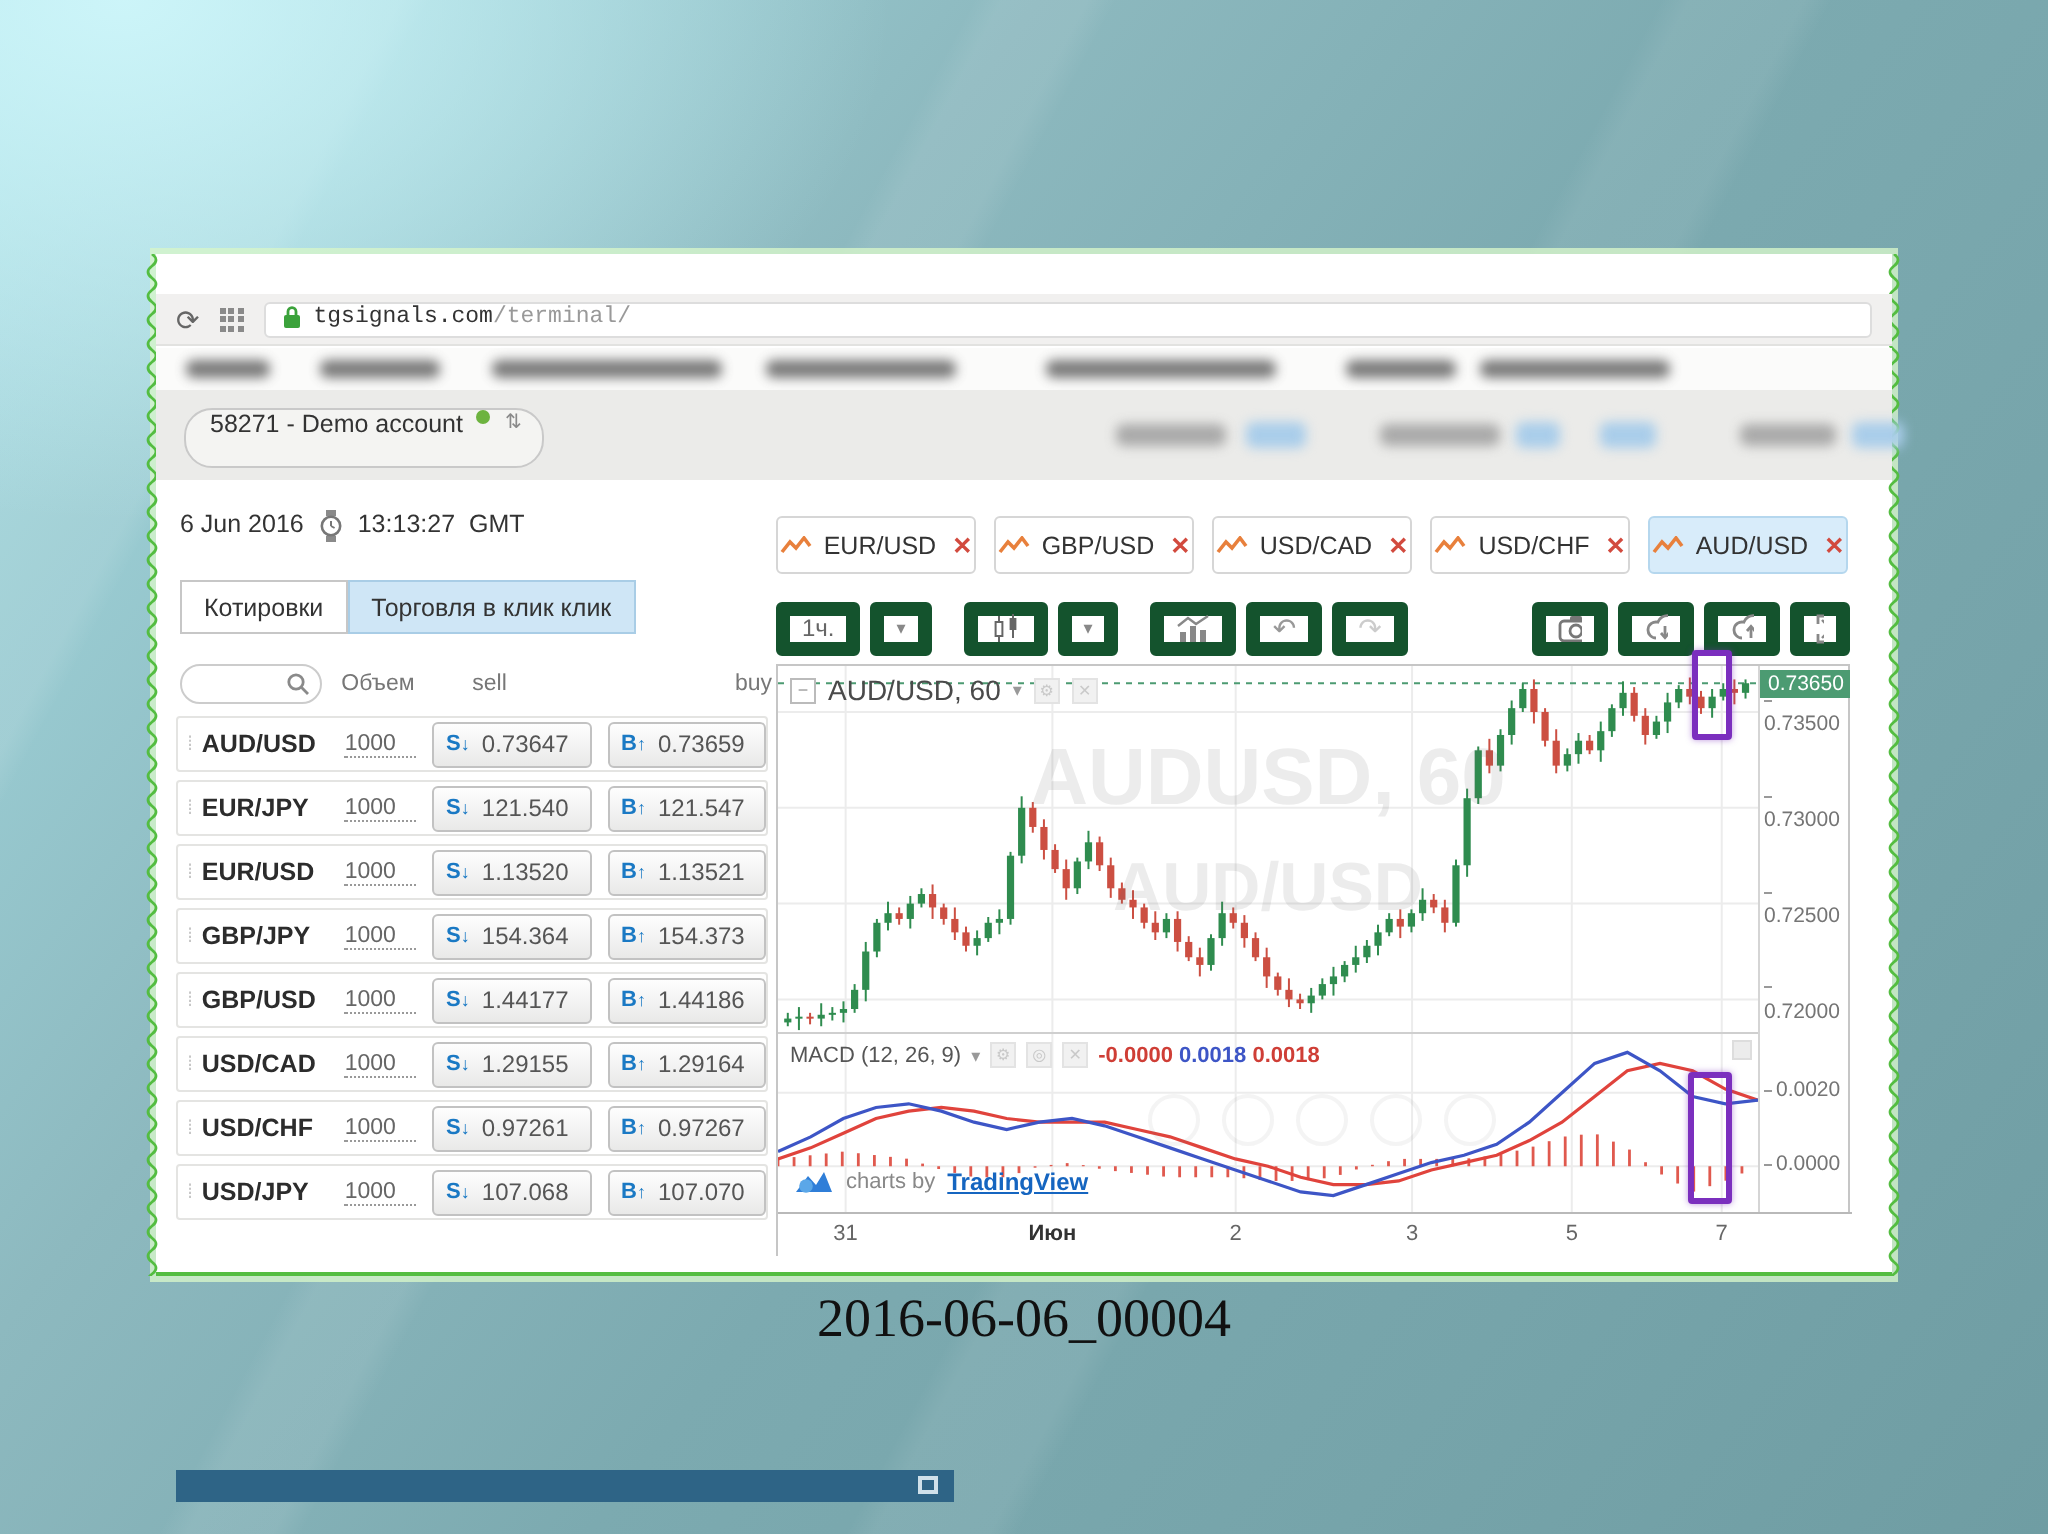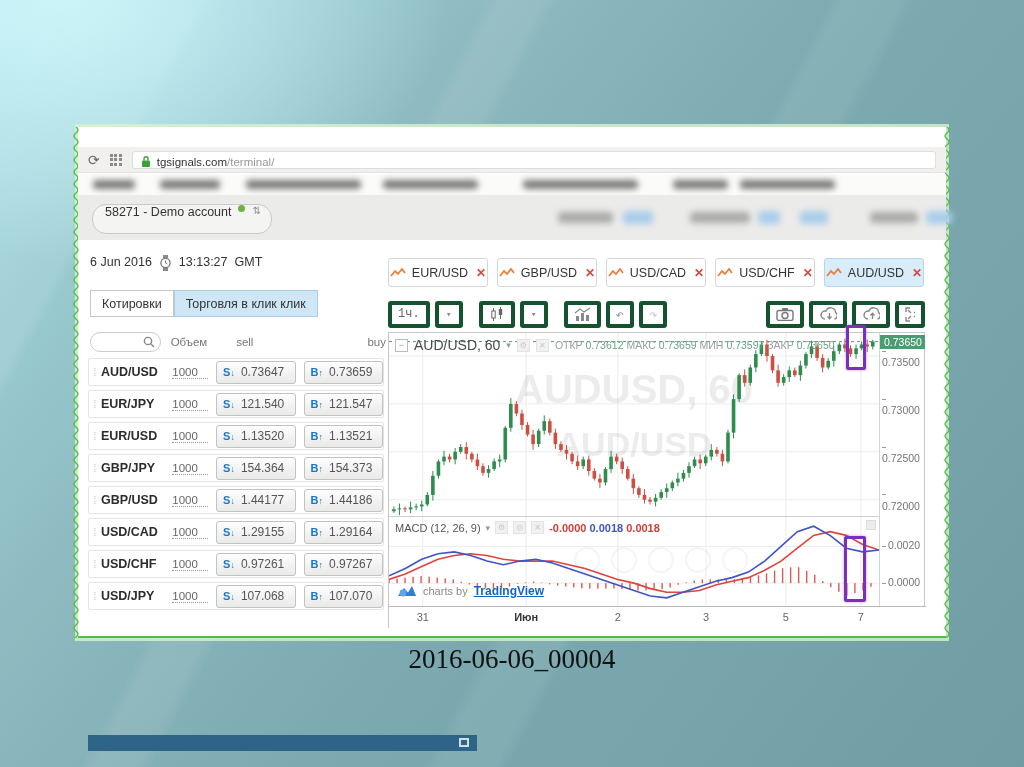--- a/index.html
+++ b/index.html
@@ -21,21 +21,21 @@
   .ts-bar { position:absolute; left:0; top:0; width:100%; height:18px; background:#fff;
             border:2px solid #4fbf3a; font-size:10.5px; font-weight:bold; color:#111;
             line-height:14px; padding-left:4px; }
 
   .browser-bar { position:absolute; left:0; top:20px; width:100%; height:26px; background:#f1f0ef;
                  display:flex; align-items:center; gap:10px; padding:0 10px; border-bottom:1px solid #e2e2e0; }
   .reload { font-size:14px; color:#666; }
   .apps-grid { display:grid; grid-template-columns:repeat(3,3px); grid-gap:1.5px; }
   .apps-grid i { width:3px; height:3px; background:#8a8a8a; }
   .url-field { flex:1; height:18px; background:#fff; border:1px solid #ddd; border-radius:3px;
-               display:flex; align-items:flex-end; gap:6px; padding:0 8px; font-size:11.5px; }
+               display:flex; align-items:flex-start; gap:6px; padding:0 8px; font-size:11.5px;font-family:Liberation Mono, monospace; }
   .url-domain { color:#333; } .url-path { color:#999; }
 
   .menu-row { position:absolute; left:0; top:47px; width:100%; height:21px; background:#fbfbfa; }
   .acct-row { position:absolute; left:0; top:68px; width:100%; height:45px; background:#ebebe9; }
   .blob { position:absolute; border-radius:4px; filter:blur(3px); }
   .blob.dark { background:#4e4e4e; opacity:.75; height:9px; top:6px; }
   .blob.gray { background:#9a9a9a; opacity:.8; height:11px; top:17px; }
   .blob.blue { background:#a9cdea; height:13px; top:16px; }
 
   .acct-pill { position:absolute; left:14px; top:9px; height:30px; border:1px solid #c9c9c9; border-radius:14px;
@@ -73,22 +73,22 @@
   .footer-bar .win-ico { position:absolute; right:8px; top:3px; width:10px; height:9px; border:2px solid #cfe0ea; }
 
   
   .chart-tabs { position:absolute; left:310px; top:131px; display:flex; gap:9px; }
   .c-tab { height:29px; width:100px; border:1px solid #d6d6d6; border-radius:3px; background:#fff;
            display:flex; align-items:center; justify-content:center; gap:6px; font-size:12.5px; color:#333; cursor:pointer; }
   .c-tab.active { background:#d8ecfa; border-color:#b5d7ee; }
   .c-tab .x { color:#d24a3e; font-weight:bold; font-size:12px; margin-left:2px; }
 
   .toolbar { position:absolute; left:310px; top:172px; width:537px; height:30px; display:flex; align-items:center; gap:5px; }
-  .tb-btn { height:27px; min-width:28px; border:4px solid #14532d; border-radius:3px; background:#fff;
-            display:flex; align-items:center; justify-content:center; color:#666; font-size:12px; padding:0 6px; cursor:pointer;font-family:Liberation Mono, monospace; }
+  .tb-btn { height:27px; min-width:28px; border:7px solid #14532d; border-radius:3px; background:#fff;
+            display:flex; align-items:center; justify-content:center; color:#666; font-size:12px; padding:0 6px; cursor:pointer; }
   .tb-sep { width:6px; } .tb-spacer { flex:1; }
   .tb-caret { font-size:9px; color:#888; }
   .tb-arrow { font-size:14px; color:#999; } .tb-arrow.dim { color:#ccc; }
 
   .chart-box { position:absolute; left:310px; top:205px; width:537px; height:296px; border:1px solid #c6c6c6; background:#fff; }
   .pane-main { position:absolute; left:0; top:0; width:490px; height:183px; overflow:hidden; }
   .pane-macd { position:absolute; left:0; top:183px; width:490px; height:90px; border-top:1px solid #cfcfcf; overflow:hidden; }
   .axis-right { position:absolute; left:490px; top:0; width:46px; height:273px; border-left:1px solid #d5d5d5; }
   .axis-time { position:absolute; left:0; top:273px; width:537px; height:22px; border-top:1px solid #b9b9b9; background:#fff; }
   .t-tick { position:absolute; top:4px; transform:translateX(-50%); font-size:11px; color:#666; }
@@ -604,30 +604,20 @@
           <rect x="476.39318181818186" y="11.497382198952879" width="3.6" height="1.9162303664921456" fill="#cc4f42"></rect>
           <line x1="483.7613636363637" y1="6.706806282722512" x2="483.7613636363637" y2="16.287958115183244" stroke="#2f8c4f"></line>
           <rect x="481.96136363636367" y="8.62303664921466" width="3.6" height="4.790575916230365" fill="#2f8c4f"></rect>
         </svg>
       <div class="legend-main">
         <span class="collapse-ico">−</span>
         <span class="sym-name">AUD/USD, 60</span>
         <span class="caret">▾</span>
         <span class="ghost-ico">⚙</span>
         <span class="ghost-ico">✕</span>
-        <span class="ohlc">
-          <span class="lbl">ОТКР</span>
-          <span class="val">0.73612</span>
-          <span class="lbl">МАКС</span>
-          <span class="val">0.73659</span>
-          <span class="lbl">МИН</span>
-          <span class="val">0.73597</span>
-          <span class="lbl">ЗАКР</span>
-          <span class="val">0.73650</span>
-        </span>
       </div>
     </div>
 
     <div class="pane-macd">
       <svg id="macdSvg" width="490" height="90">
           <line x1="33.81" y1="0" x2="33.81" y2="90" stroke="#ececec"></line>
           <line x1="137.20000000000002" y1="0" x2="137.20000000000002" y2="90" stroke="#ececec"></line>
           <line x1="228.83" y1="0" x2="228.83" y2="90" stroke="#ececec"></line>
           <line x1="317.03000000000003" y1="0" x2="317.03000000000003" y2="90" stroke="#ececec"></line>
           <line x1="396.90000000000003" y1="0" x2="396.90000000000003" y2="90" stroke="#ececec"></line>

